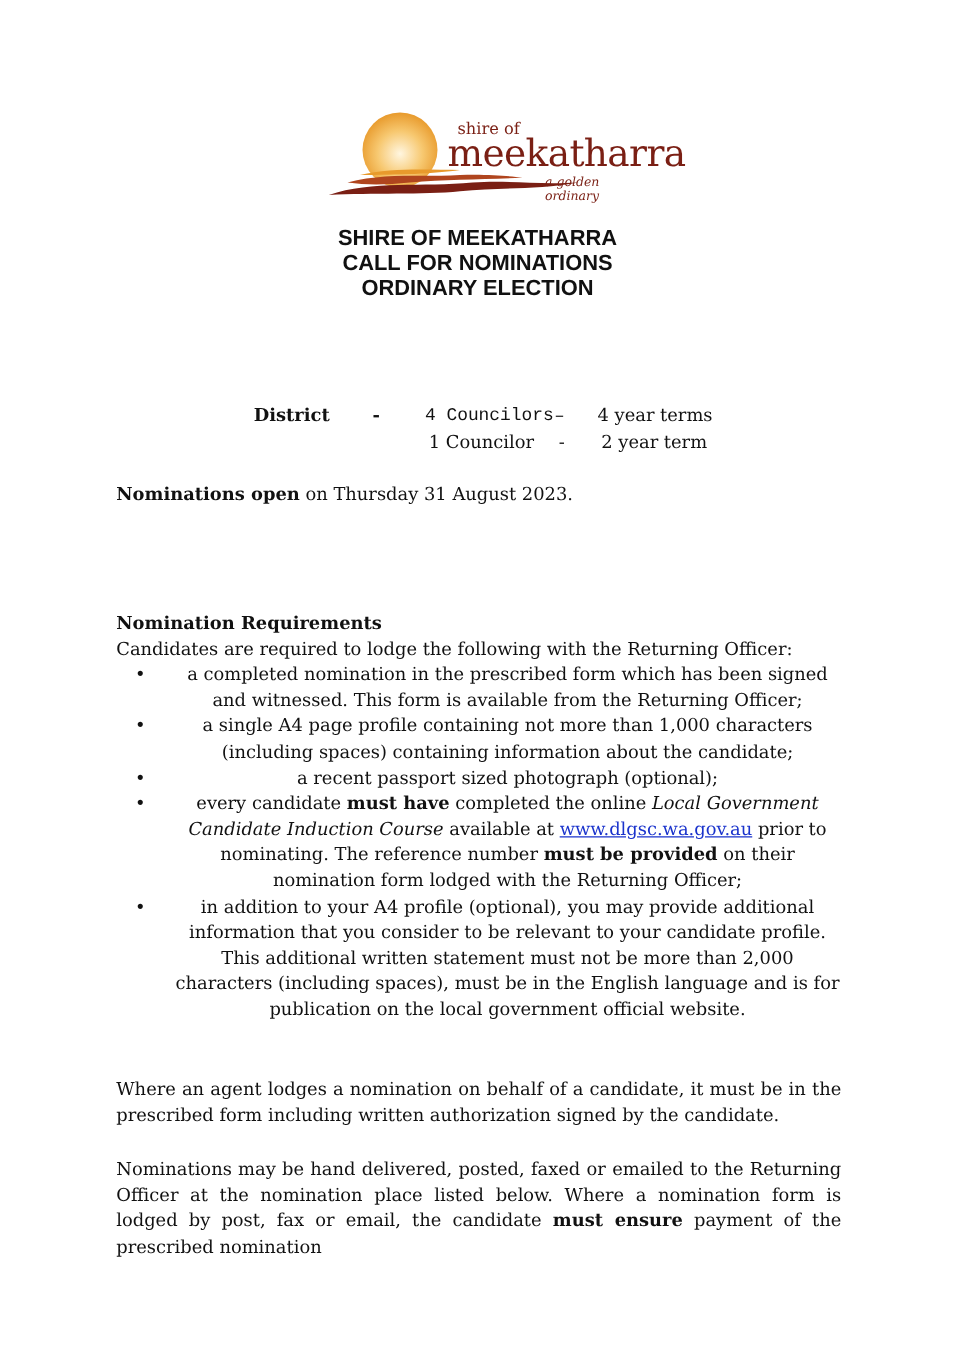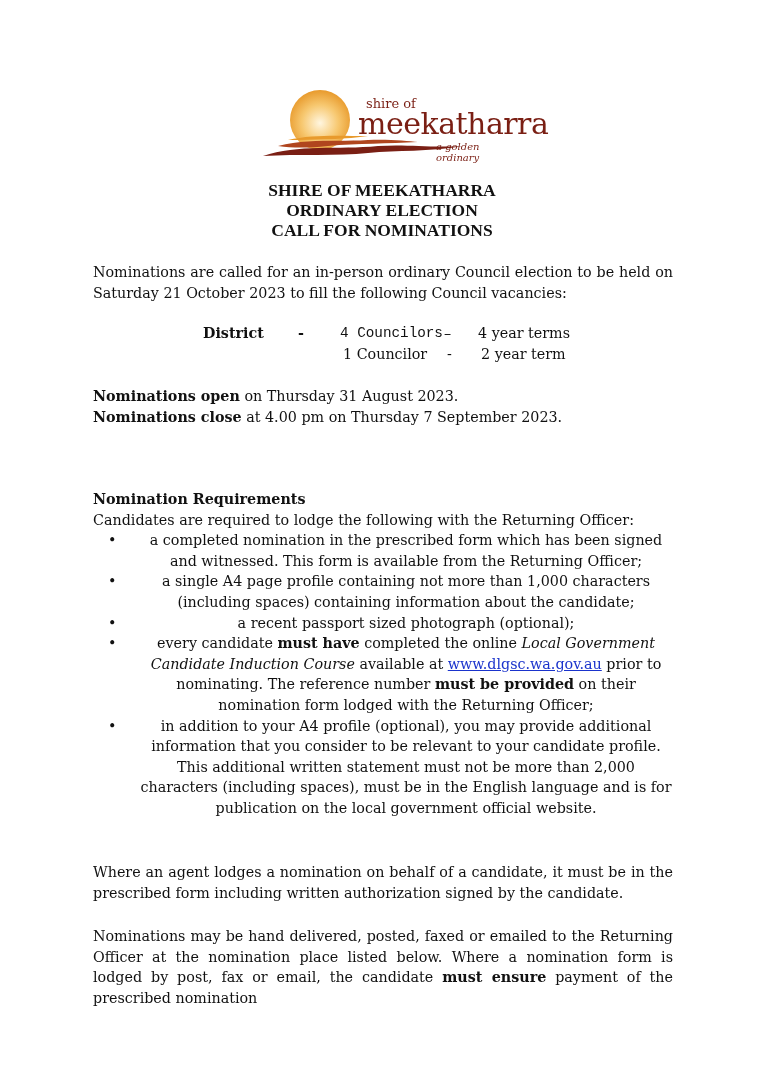--- a/index.html
+++ b/index.html
@@ -4,21 +4,21 @@
 <style>
   html, body { margin: 0; padding: 0; background: #ffffff; }
   body { width: 764px; height: 1080px; overflow: hidden; position: relative;
          font-family: "DejaVu Serif", "Liberation Serif", serif; color: #111; }
   .page { position: absolute; left: 0; top: 0; width: 764px; height: 796px; }
   .logo { position: absolute; left: 258px; top: 86px; width: 250px; height: 75px; }
   .logo-text-shire { position: absolute; left: 108px; top: 10px; font-size: 13px; color: #7a1f14; font-family: "DejaVu Serif", serif; }
   .logo-text-main { position: absolute; left: 100px; top: 20px; font-size: 30px; color: #7a1f14; font-family: "DejaVu Serif", serif; letter-spacing: -0.5px; }
   .logo-text-tag { position: absolute; left: 178px; top: 55px; font-size: 10px; font-style: italic; color: #7a1f14; font-family: "DejaVu Serif", serif; }
   .titles { position: absolute; left: 0; width: 764px; top: 180px; text-align: center;
-            font-family: Liberation Serif, serif; font-weight: bold; font-size: 17.5px; line-height: 20px; }
+            font-family: Liberation Sans, sans-serif; font-weight: bold; font-size: 17.5px; line-height: 20px; }
   .body-text { position: absolute; left: 93px; width: 580px; font-family: "DejaVu Serif", serif;
                font-size: 14.3px; line-height: 20.6px; text-align: justify; }
   .p1 { top: 262px; }
   .dist { position: absolute; top: 323px; font-family: "DejaVu Serif", serif; font-size: 14.3px; line-height: 20.6px; }
   .p2 { top: 386px; text-align: left; }
   .p3 { top: 489px; text-align: left; }
   .b { font-weight: bold; }
   .i { font-style: italic; }
   ul { margin: 0; padding-left: 46px; }
   ul li { padding-left: 0; list-style: none; position: relative; }
@@ -47,40 +47,38 @@
       <path d="M20 60 C50 52 80 56 110 54 C130 53 150 55 160 56 C130 58 100 57 70 60 C50 62 35 62 20 60Z" fill="#b0451e"></path>
       <path d="M30 54 C55 48 85 50 110 50 C90 53 60 54 30 54Z" fill="#e89a2c"></path>
     </svg>
     <span class="logo-text-shire">shire of</span>
     <span class="logo-text-main">meekatharra</span>
     <span class="logo-text-tag">a golden ordinary</span>
   </div>
 
   <div class="titles">
     <div>SHIRE OF MEEKATHARRA</div>
+    <div>CALL FOR NOMINATIONS</div>
     <div>ORDINARY ELECTION</div>
-    <div>CALL FOR NOMINATIONS</div>
   </div>
 
-  <div class="body-text p1">Nominations are called for an in-person ordinary Council election to be held on Saturday 21 October 2023 to fill the following Council vacancies:</div>
 
   <div>
     <span class="dist b" style="left:203px;">District</span>
     <span class="dist b" style="left:298px;">-</span>
     <span class="dist" style="left:340px;font-family:Liberation Mono, monospace;">4 Councilors</span>
     <span class="dist" style="left:444px;">–</span>
     <span class="dist" style="left:478px;">4 year terms</span>
     <span class="dist" style="left:343px; top:344px;">1 Councilor</span>
     <span class="dist" style="left:447px; top:344px;">-</span>
     <span class="dist" style="left:481px; top:344px;">2 year term</span>
   </div>
 
   <div class="body-text p2">
     <span class="para-line"><span class="b">Nominations open</span><span> on Thursday 31 August 2023.</span></span>
-    <span class="para-line"><span class="b">Nominations close</span><span> at 4.00 pm on Thursday 7 September 2023.</span></span>
   </div>
 
   <div class="body-text p3">
     <div class="b">Nomination Requirements</div>
     <div>Candidates are required to lodge the following with the Returning Officer:</div>
     <ul style="text-align:center;">
       <li>a completed nomination in the prescribed form which has been signed and witnessed. This form is available from the Returning Officer;</li>
       <li>a single A4 page profile containing not more than 1,000 characters (including spaces) containing information about the candidate;</li>
       <li>a recent passport sized photograph (optional);</li>
       <li><span>every candidate </span><span class="b">must have</span><span> completed the online </span><span class="i">Local Government Candidate Induction Course</span><span> available at </span><a class="link">www.dlgsc.wa.gov.au</a><span> prior to nominating. The reference number </span><span class="b">must be provided</span><span> on their nomination form lodged with the Returning Officer;</span></li>

